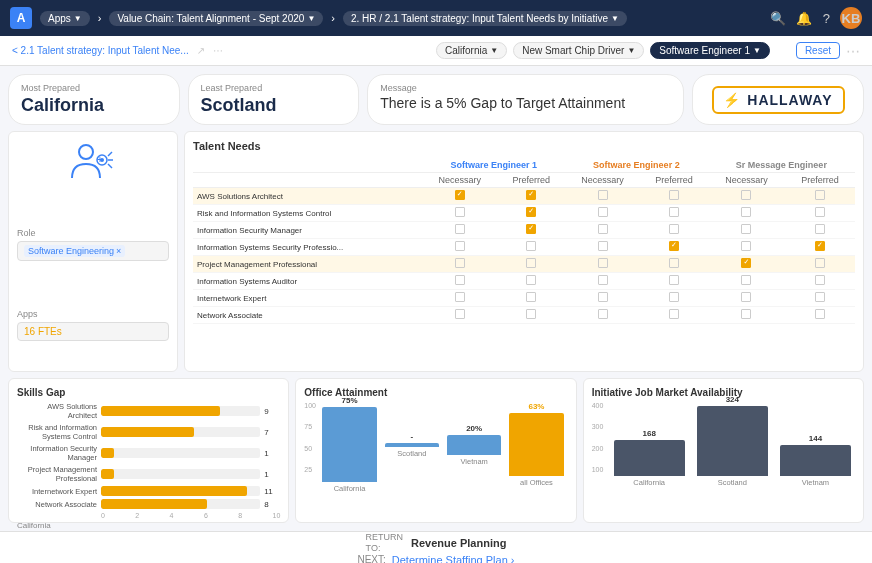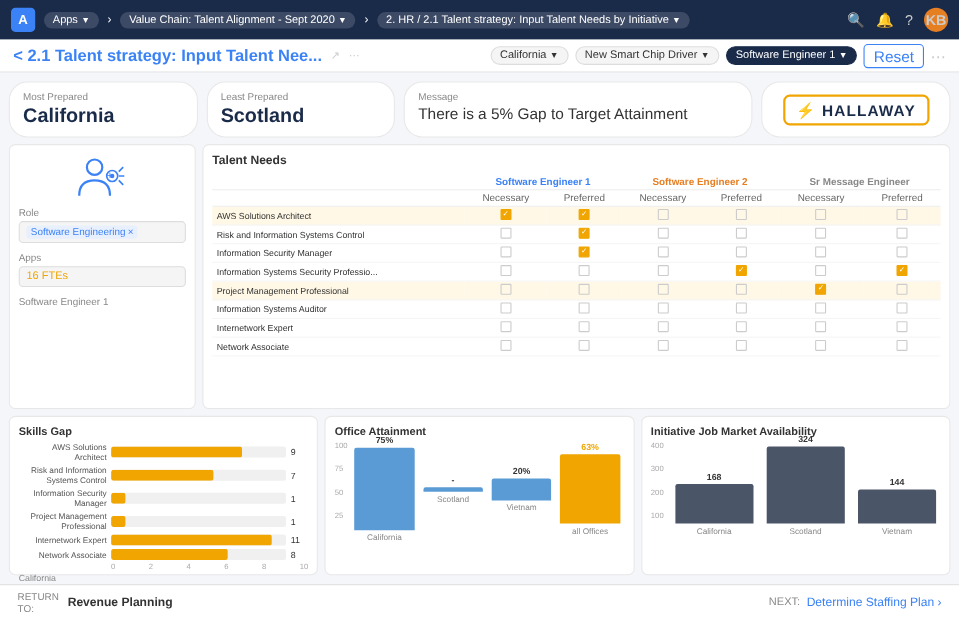--- a/index.html
+++ b/index.html
@@ -47,41 +47,42 @@
     
     .sub-nav {
       background: #fff;
       height: 30px;
       display: flex;
       align-items: center;
       padding: 0 12px;
       border-bottom: 1px solid #e0e0e0;
       gap: 8px;
     }
-    .sub-nav-back { color: #3b82f6; font-size: 15px; cursor: pointer; font-weight: bold; }
+    .sub-nav-back { color: #3b82f6; font-size: 10px; cursor: pointer; }
     .sub-nav-actions { display: flex; gap: 6px; align-items: center; margin-left: auto; }
     .filter-pill {
       background: #f5f5f5;
       border: 1px solid #ddd;
       border-radius: 12px;
       padding: 2px 8px;
       font-size: 10px;
       color: #333;
       cursor: pointer;
       display: flex; align-items: center; gap: 3px;
     }
     .filter-pill.active { background: #1a2b4a; color: #fff; border-color: #1a2b4a; }
     .reset-btn {
       background: transparent;
       border: 1px solid #3b82f6;
       border-radius: 4px;
       padding: 2px 8px;
-      font-size: 14px;
+      font-size: 10px;
       color: #3b82f6;
       cursor: pointer;
+      margin-left: 20px;
     }
 
     
     .main-content {
       background: #f5f6fa;
       height: calc(563px - 36px - 30px - 32px);
       display: flex;
       flex-direction: column;
       padding: 8px;
       gap: 6px;
@@ -133,21 +134,21 @@
       padding: 8px;
       display: flex;
       flex-direction: column;
       gap: 8px;
       flex-shrink: 0;
     }
     .person-icon {
       display: flex; justify-content: center;
       color: #3b82f6; font-size: 28px;
     }
-    .field-label { font-size: 9px; color: #888; margin-bottom: 3px; }
+    .field-label { font-size: 9px; color: #888; margin-bottom: 3px; margin-top: 40px; }
     .input-field {
       background: #f5f5f5;
       border: 1px solid #ddd;
       border-radius: 4px;
       padding: 3px 6px;
       font-size: 10px;
       display: flex; align-items: center; justify-content: space-between;
       color: #333;
     }
     .tag {
@@ -226,20 +227,21 @@
 
     
     .bottom-bar {
       background: #fff;
       height: 32px;
       display: flex;
       align-items: center;
       padding: 0 16px;
       border-top: 1px solid #e0e0e0;
       justify-content: space-between;
+      flex-direction: column;
     }
     .return-section { display: flex; align-items: center; gap: 8px; }
     .return-label { font-size: 9px; color: #888; line-height: 1.2; }
     .return-title { font-size: 11px; font-weight: 600; color: #333; }
     .next-section { display: flex; align-items: center; gap: 6px; }
     .next-label { font-size: 10px; color: #888; }
     .next-link { font-size: 11px; color: #3b82f6; font-weight: 500; cursor: pointer; }
   </style>
 </head>
 <body>

